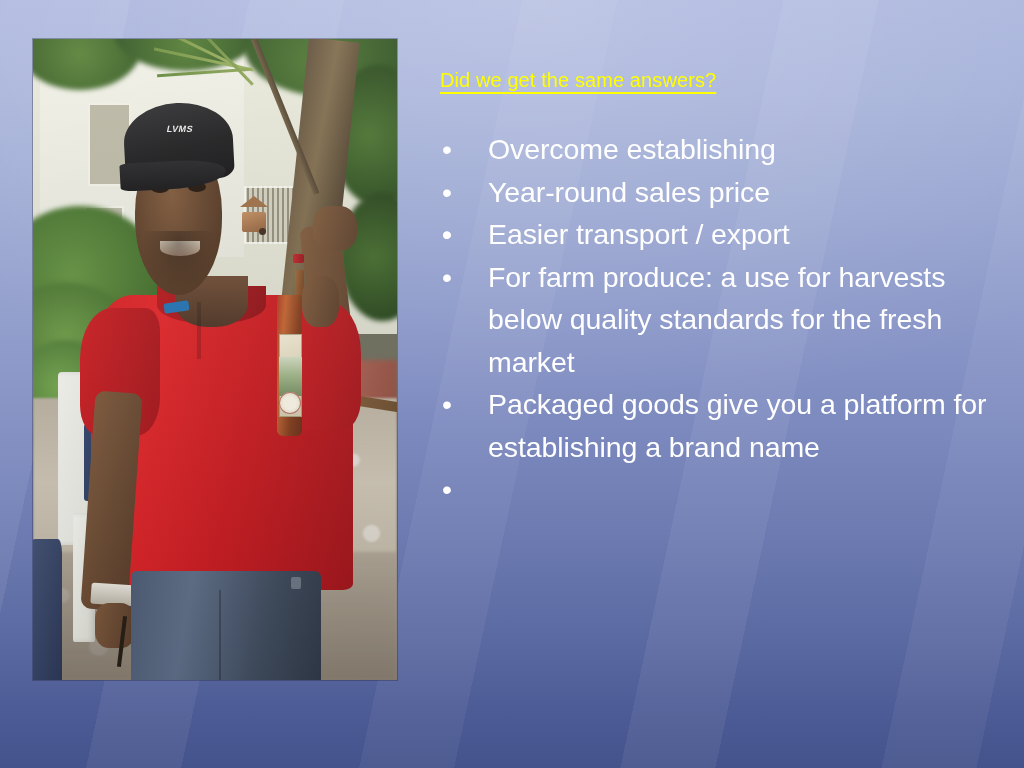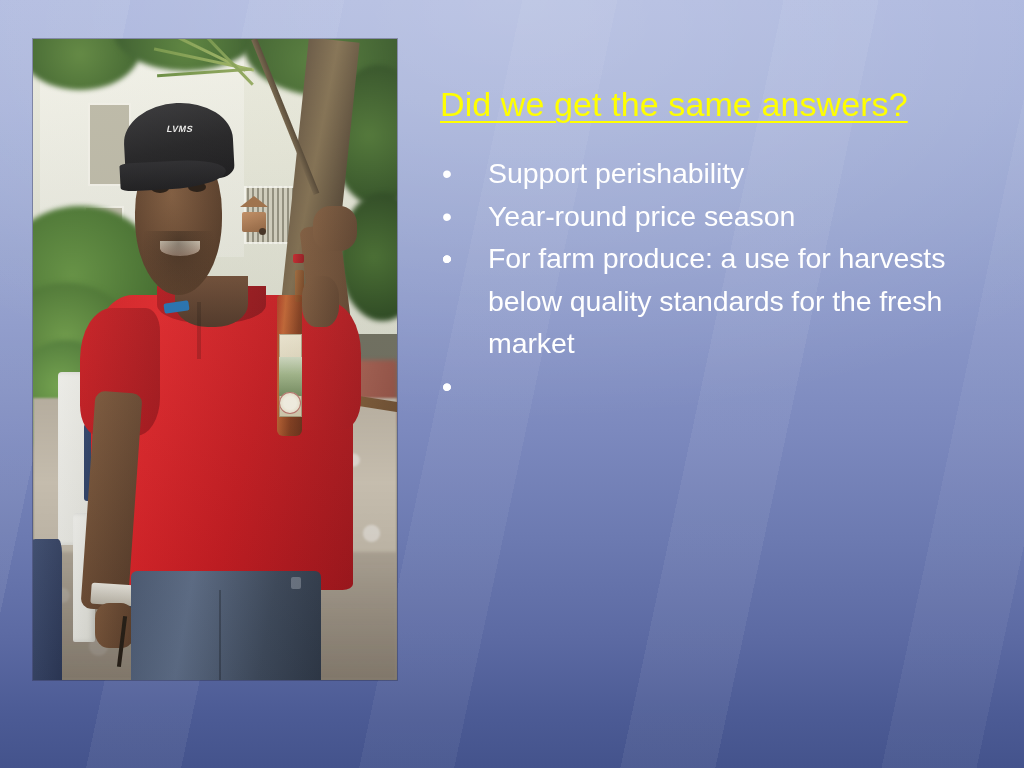--- a/index.html
+++ b/index.html
@@ -159,29 +159,28 @@
     width:0;height:0;border-left:14px solid transparent;
     border-right:14px solid transparent;border-bottom:11px solid #9a6a42;
   }
 
   
   #textcol {
     position:absolute; left:424px; top:62px; width:576px;
   }
   #slide-title {
     color:#ffff00;
-    font-size:34px;
+    font-size:20px;
     line-height:36px;
     letter-spacing:0.1px;
     padding-left:16px;
     text-decoration:underline;
     text-underline-offset:5px;
     text-decoration-thickness:2px;
     white-space:nowrap;
-    margin-top:24px;
   }
   #bullet-list { list-style:none; margin-top:30px; }
   .bullet-item {
     position:relative;
     color:#ffffff;
     font-size:28.5px;
     line-height:42.5px;
     padding-left:64px;
     letter-spacing:-0.1px;
   }
@@ -345,38 +344,40 @@
                 pointer-events:none;"></div>
   </div>
 
   <div id="textcol">
 
     <div id="slide-title">Did we get the same answers?</div>
 
     <ul id="bullet-list">
       <li class="bullet-item">
         <span class="dot">•</span>
-        <span>Support perishability</span>
-      </li>
-      <li class="bullet-item">
-        <span class="dot">•</span>
-        <span>Year-round price season</span>
-      </li>
-      <li class="bullet-item">
-        <span class="dot">•</span>
-      </li>
-      <li class="bullet-item">
-        <span class="dot">•</span>
+        <span>Overcome establishing</span>
+      </li>
+      <li class="bullet-item">
+        <span class="dot">•</span>
+        <span>Year-round sales price</span>
+      </li>
+      <li class="bullet-item">
+        <span class="dot">•</span>
+      </li>
+      <li class="bullet-item">
+        <span class="dot">•</span>
+        <span>Easier transport / export</span>
       </li>
       <li class="bullet-item">
         <span class="dot">•</span>
         <span>For farm produce: a use for harvests below quality standards for the fresh market</span>
       </li>
       <li class="bullet-item">
         <span class="dot">•</span>
+        <span>Packaged goods give you a platform for establishing a brand name</span>
       </li>
       <li class="bullet-item">
         <span class="dot">•</span>
       </li>
     </ul>
   </div>
 
 </div>
 
 </body></html>

